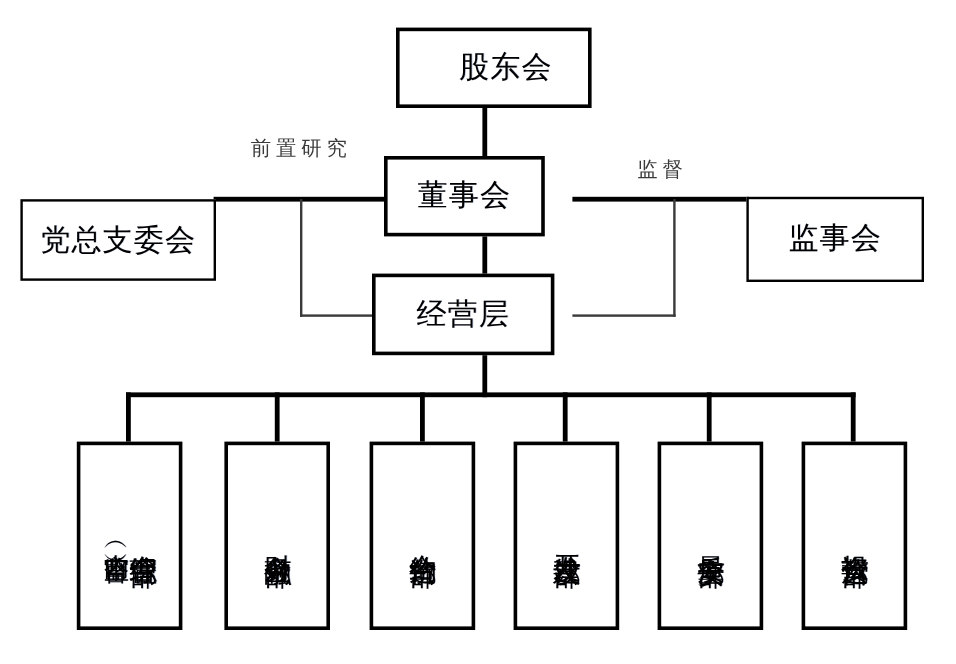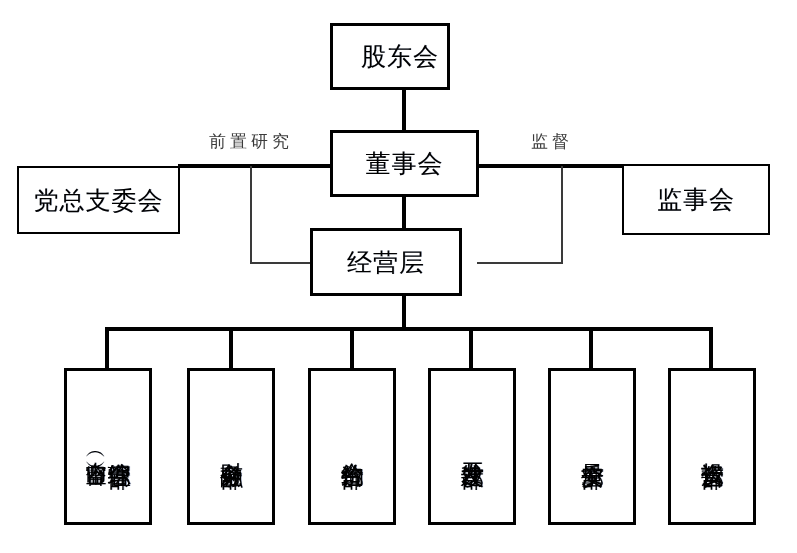--- a/index.html
+++ b/index.html
@@ -113,32 +113,32 @@
 
   <div class="line" style="left:105px; top:327px; width:608px; height:4px;"></div>
 
   <div class="line" style="left:105px; top:327px; width:4px; height:42px;"></div>
   <div class="line" style="left:229px; top:327px; width:4px; height:42px;"></div>
   <div class="line" style="left:350px; top:327px; width:4px; height:42px;"></div>
   <div class="line" style="left:469px; top:327px; width:4px; height:42px;"></div>
   <div class="line" style="left:589px; top:327px; width:4px; height:42px;"></div>
   <div class="line" style="left:709px; top:327px; width:4px; height:42px;"></div>
 
-  <div class="rel-label" style="left:209px; top:130px;">前置研究</div>
+  <div class="rel-label" style="left:209px; top:112px;">前置研究</div>
   <div class="rel-label" style="left:531px; top:130px;font-family:Liberation Serif, serif;">监督</div>
 
-  <div class="node" style="left:330px; top:23px; width:120px; height:67px;padding-left:20px;">
+  <div class="node" style="left:330px; top:23px; width:163px; height:67px;padding-left:20px;">
     <span class="node-label">股东会</span>
   </div>
 
   <div class="node thin" style="left:17px; top:132px; width:163px; height:68px;">
     <span class="node-label">党总支委会</span>
   </div>
 
-  <div class="node" style="left:330px; top:130px; width:149px; height:67px;">
+  <div class="node" style="left:320px; top:130px; width:134px; height:67px;">
     <span class="node-label">董事会</span>
   </div>
 
   <div class="node thin" style="left:622px; top:130px; width:148px; height:71px;">
     <span class="node-label">监事会</span>
   </div>
 
   <div class="node" style="left:310px; top:228px; width:152px; height:68px;">
     <span class="node-label">经营层</span>
   </div>

